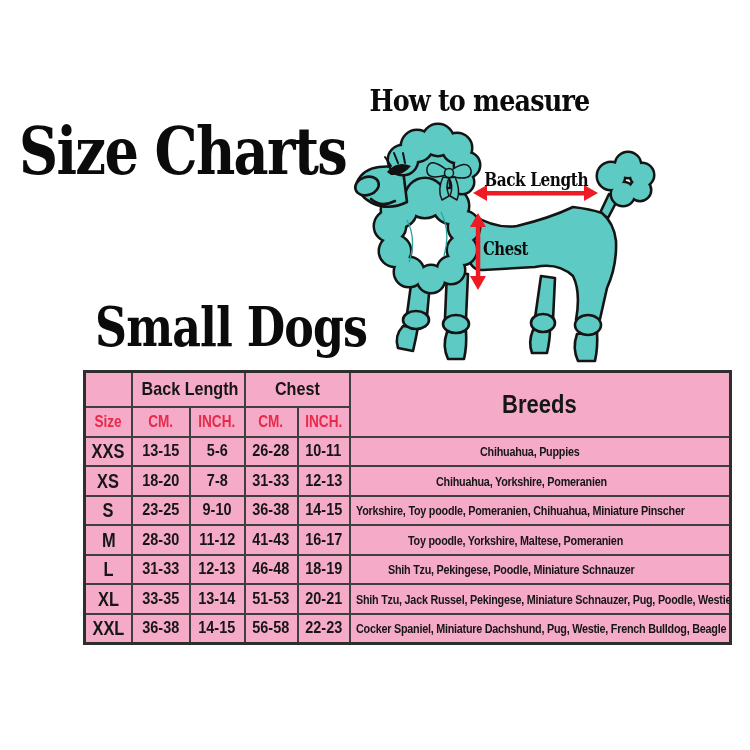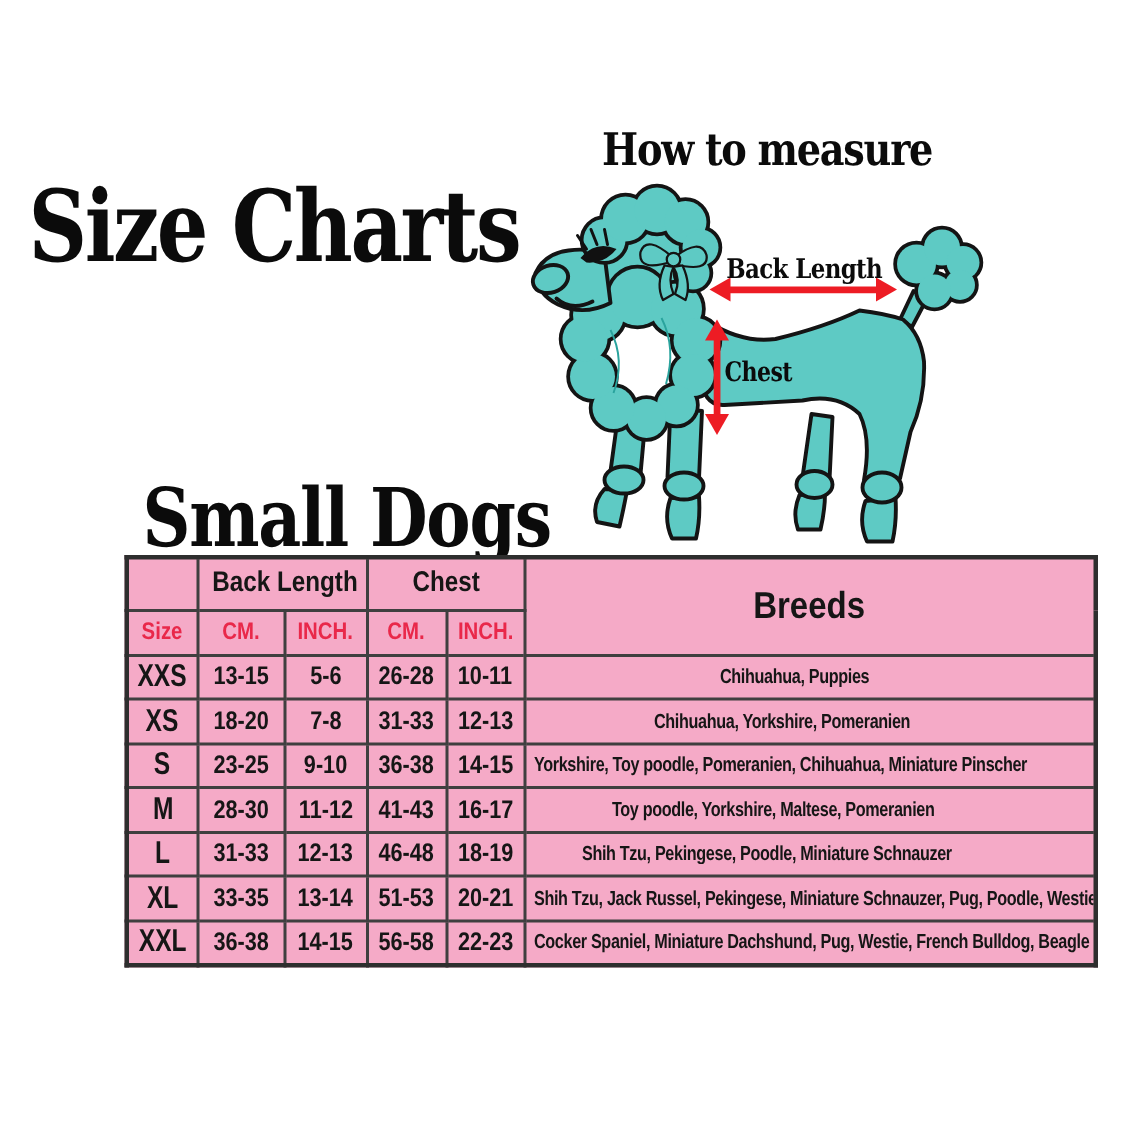--- a/index.html
+++ b/index.html
@@ -8,22 +8,22 @@
     font-family:"Liberation Sans",sans-serif;
   }
   
   .poster{
     position:absolute;color:#0b0b0b;font-family:"DejaVu Serif",serif;font-weight:700;
     white-space:nowrap;line-height:1;
   }
   .tscale{display:inline-block;transform:scaleX(0.82);transform-origin:0 50%;}
   .tscale-c{display:inline-block;transform:scaleX(0.85);transform-origin:50% 50%;}
   #main-title{left:8px;top:118px;font-size:66px;letter-spacing:-2px;margin-left:11px;}
-  #measure-title{left:350px;top:86px;width:322px;text-align:center;font-size:30px;letter-spacing:-1px;}
-  #section-title{left:95px;top:300px;font-size:54px;letter-spacing:-1px;margin-top:18px;}
+  #measure-title{left:350px;top:86px;width:322px;text-align:left;font-size:30px;letter-spacing:-1px;}
+  #section-title{left:95px;top:300px;font-size:54px;letter-spacing:-1px;}
   #back-length-label{left:468px;top:171px;width:136px;text-align:center;font-size:18px;letter-spacing:-0.5px;}
   #chest-label{left:483px;top:240px;font-size:18px;letter-spacing:-0.5px;}
   
   #poodle-wrap{position:absolute;left:345px;top:120px;width:320px;height:245px;}
   
   #size-chart-table{
     position:absolute;left:83px;top:370px;width:646px;border-collapse:collapse;table-layout:fixed;
     border:3px solid #2e2e2e;background:#f5aac7;
   }
   #size-chart-table td{

